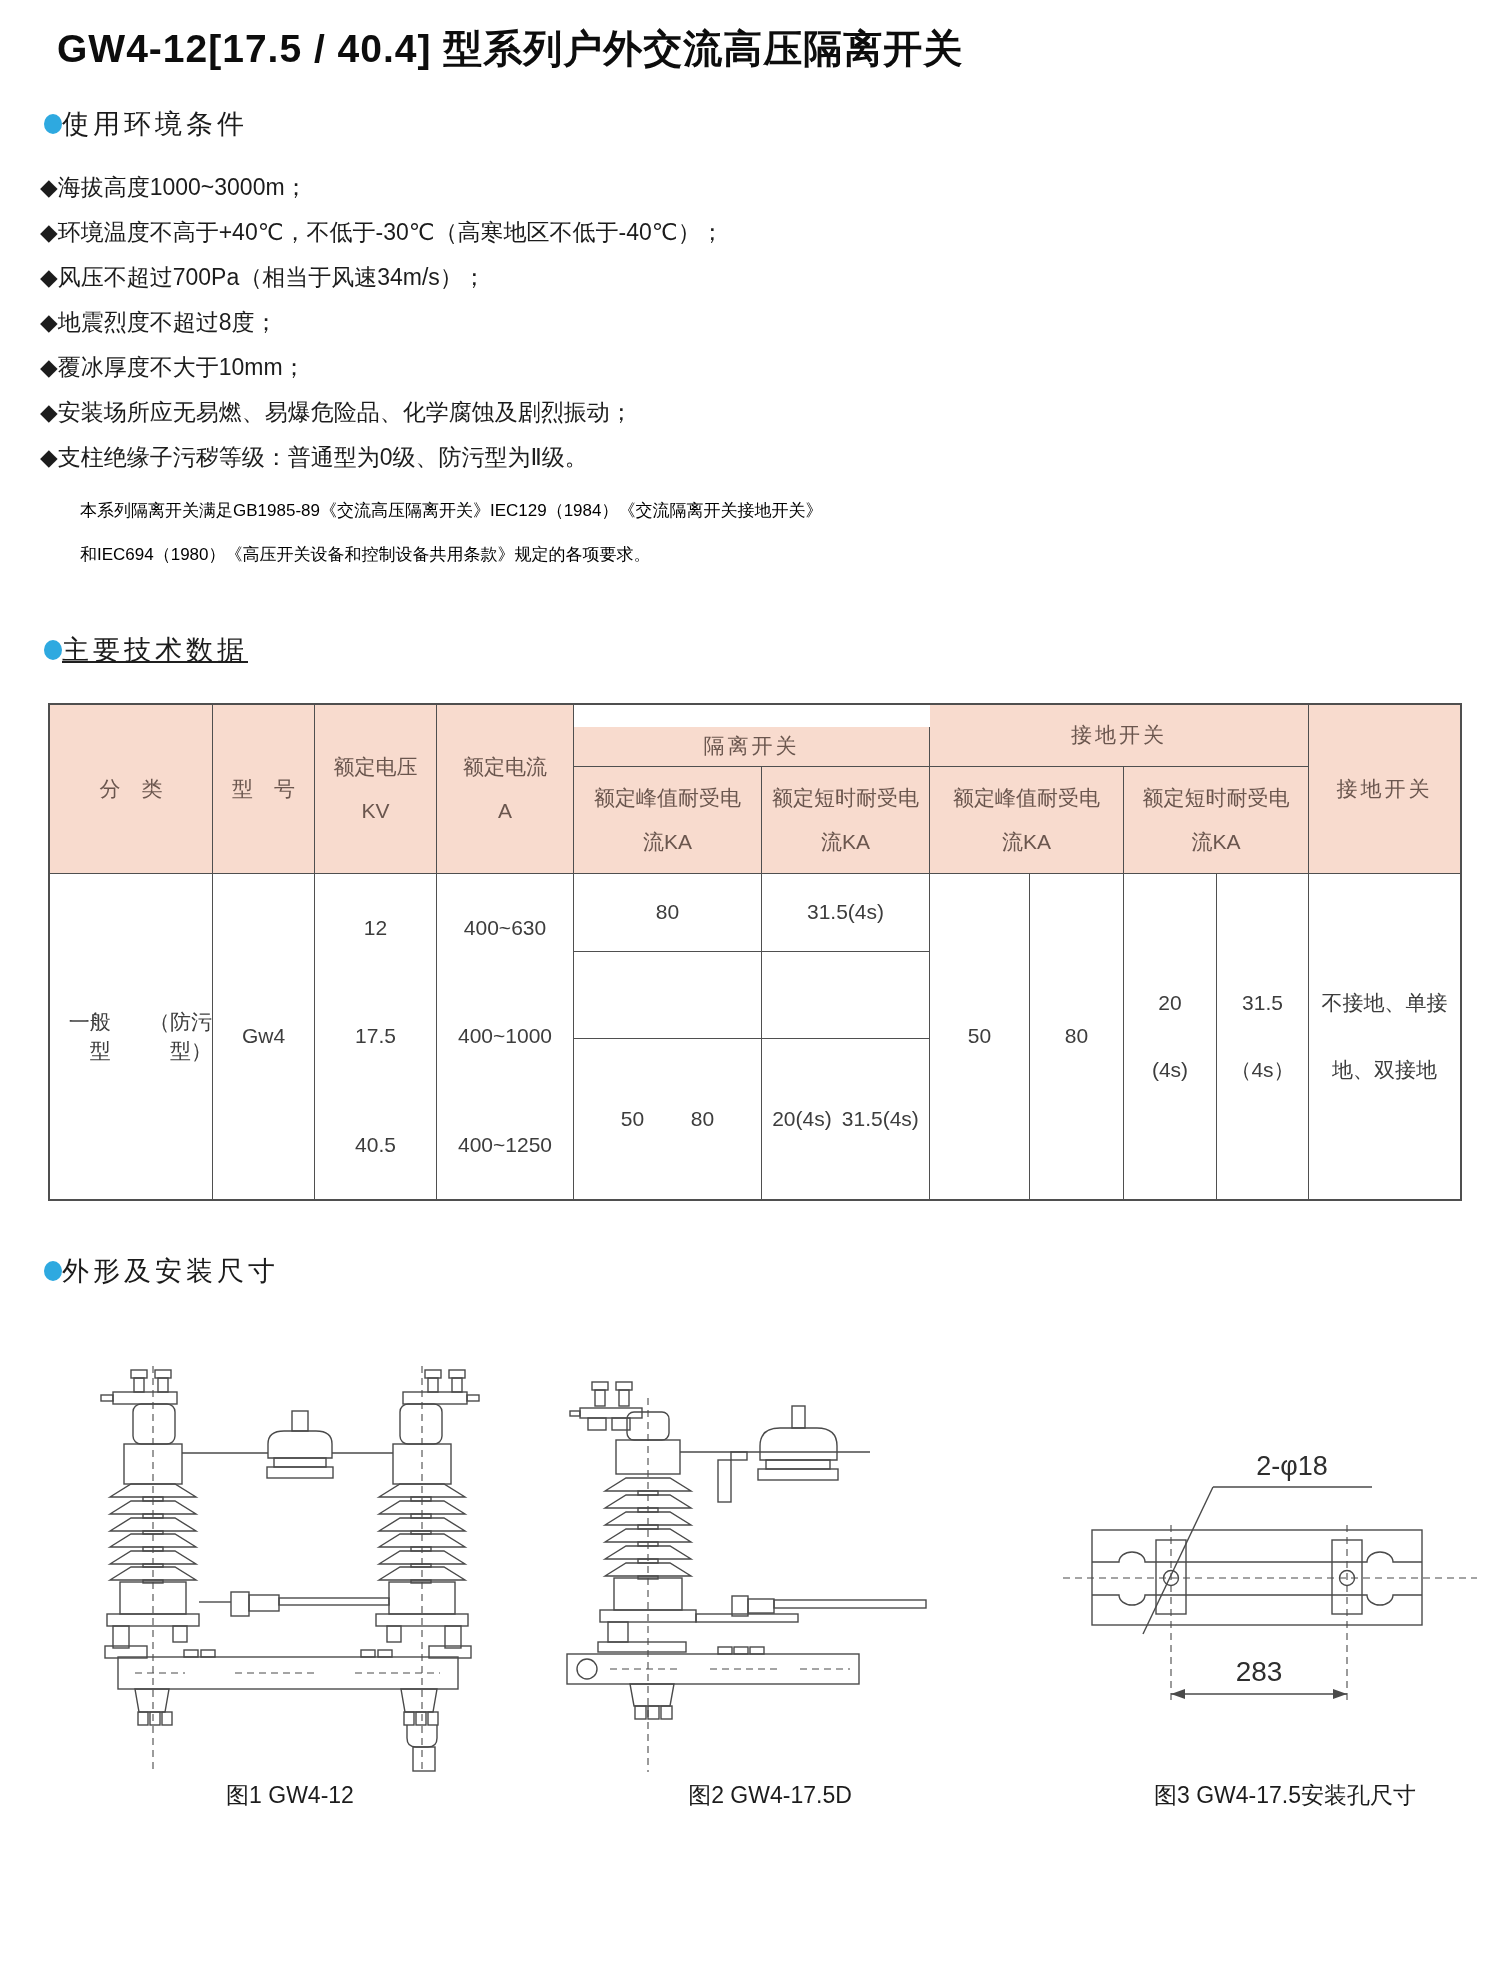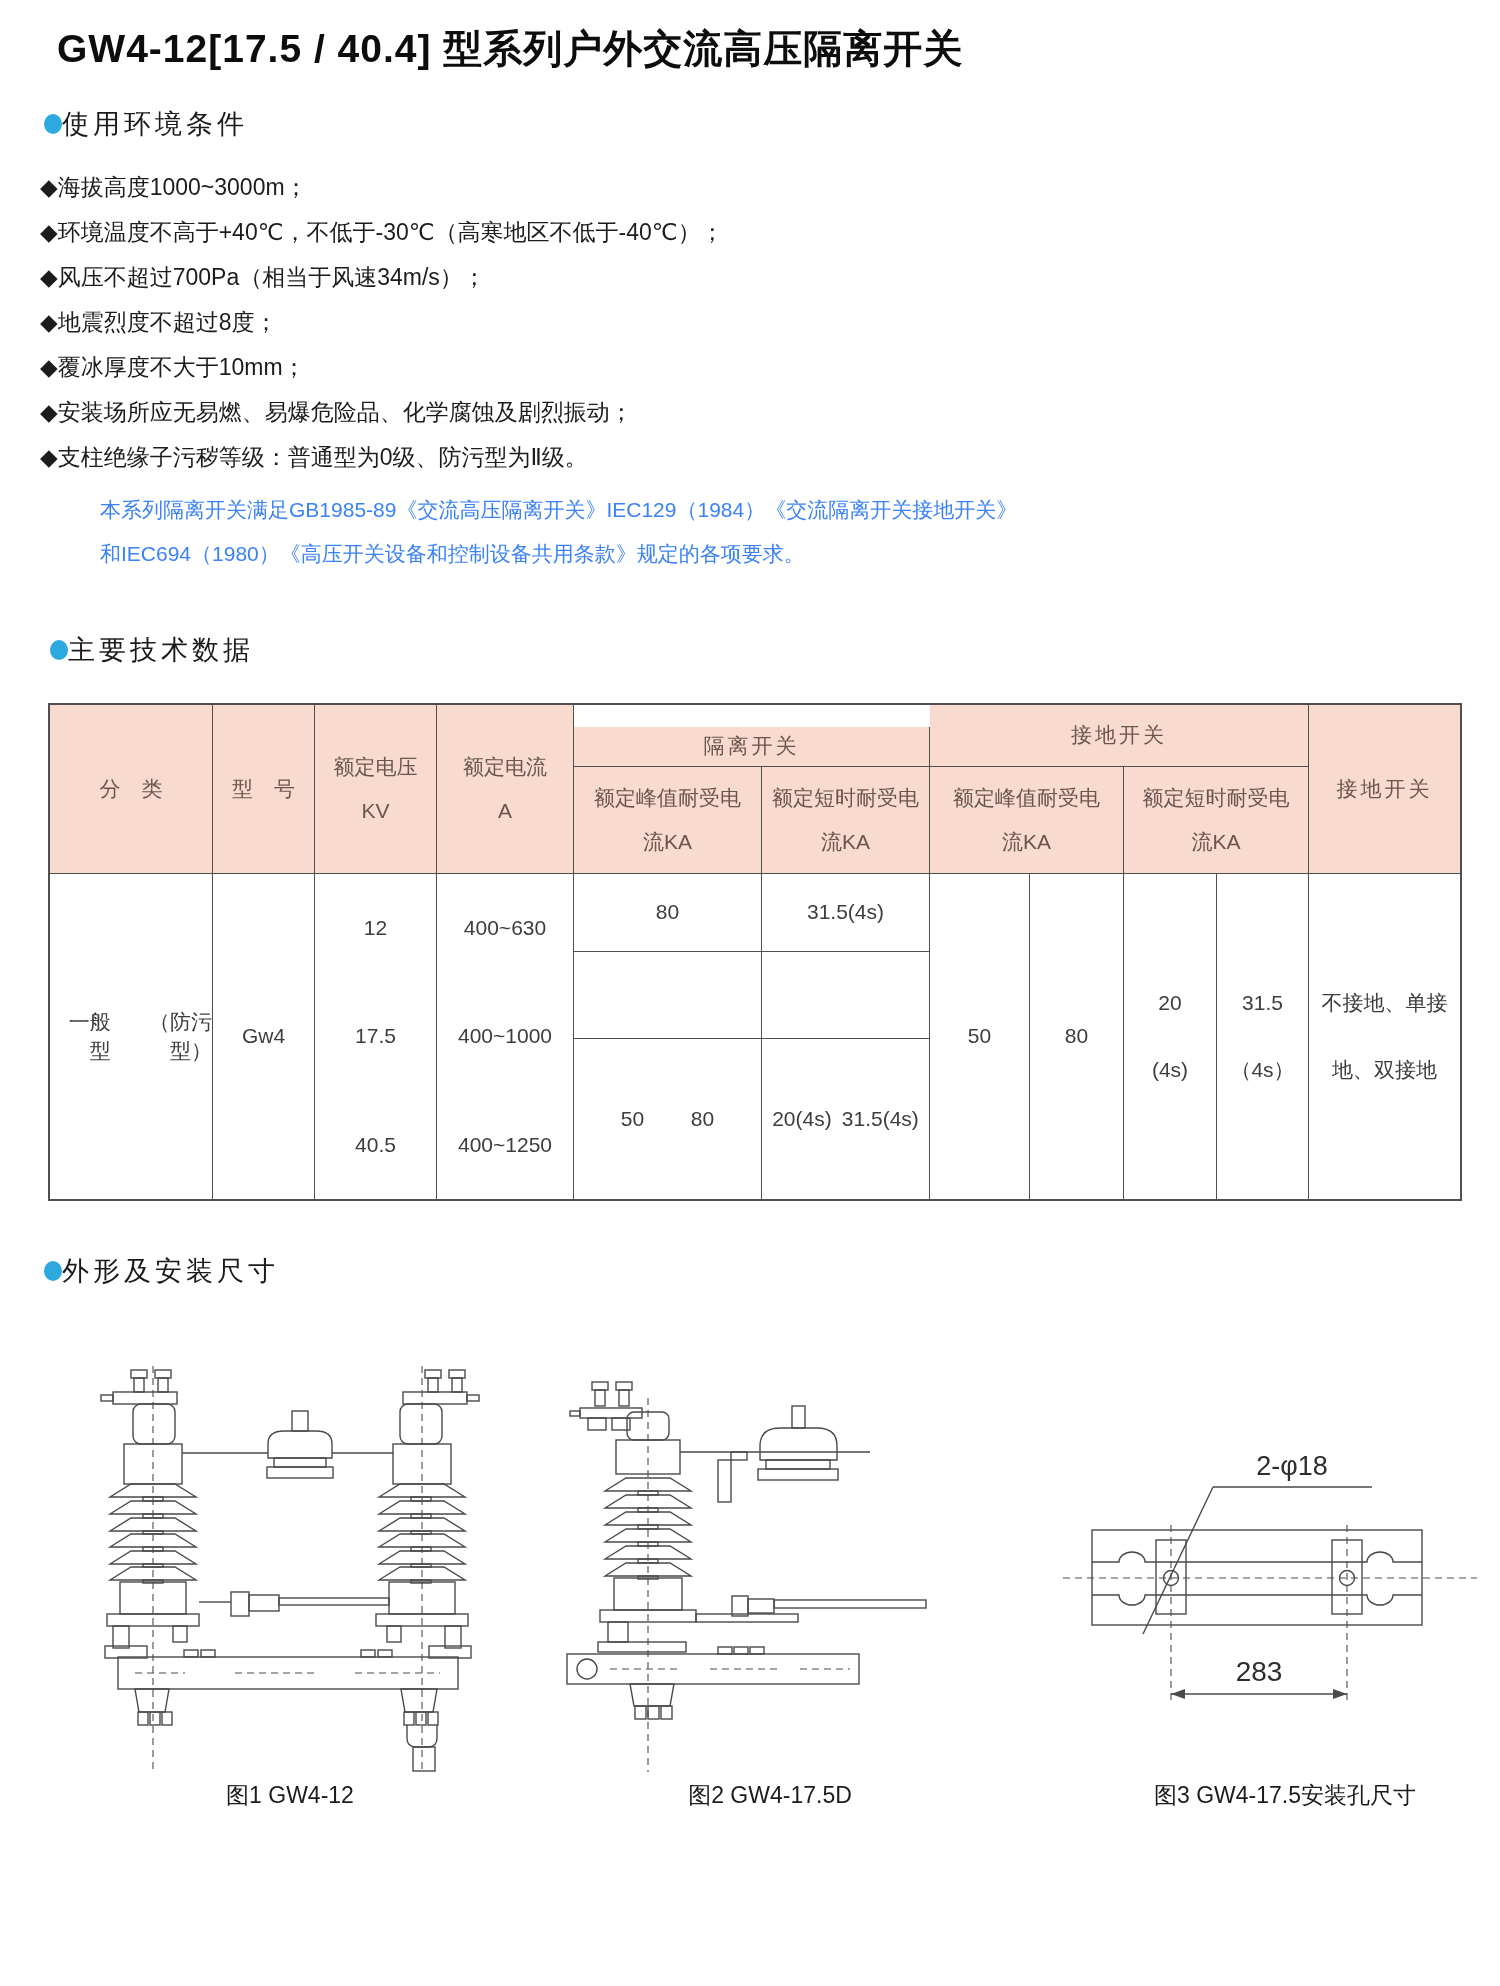--- a/index.html
+++ b/index.html
@@ -5,21 +5,21 @@
   html,body{margin:0;padding:0;background:#e8e8e8;}
   .page{position:relative;width:1500px;height:1986px;background:#ffffff;margin:0 auto;
         font-family:"Liberation Sans","DejaVu Sans",sans-serif;color:#1f1f1f;overflow:hidden;padding-left:11px;}
   .abs{position:absolute;}
   .title{left:57px;top:22px;font-size:39px;font-weight:bold;letter-spacing:1px;color:#0d0d0d;}
   .sec-head{position:absolute;display:flex;align-items:center;}
   .dot{width:18px;height:20px;border-radius:50%;background:#2ea9e0;flex:0 0 auto;}
   .sec-label{font-size:27px;letter-spacing:4px;color:#1b1b1b;}
   .bullets{left:40px;top:165px;width:1360px;}
   .bullet{height:45px;display:flex;align-items:center;font-size:23px;color:#1c1c1c;}
-  .note{left:100px;width:1320px;font-size:21px;color:#3b82f6;height:44px;display:flex;align-items:center;}
+  .note{left:80px;width:1320px;font-size:17px;color:#000000;height:44px;display:flex;align-items:center;}
   
   .tbl{position:absolute;left:48px;top:703px;display:grid;
        grid-template-columns:163px 102px 122px 137px 188px 168px 100px 94px 93px 92px 151px;
        grid-template-rows:62px 107px 78px 87px 160px;
        border:2px solid #4f4f4f;background:#fff;font-size:21px;color:#3d3d3d;}
   .c{border-right:1px solid #4f4f4f;border-bottom:1px solid #4f4f4f;
      display:flex;align-items:center;justify-content:center;text-align:center;line-height:1.35;}
   .h{background:#f8dbce;color:#6a564e;}
   .nb{border-bottom:none;}
   .nr{border-right:none;}
@@ -53,21 +53,21 @@
     <div class="bullet">◆环境温度不高于+40℃，不低于-30℃（高寒地区不低于-40℃）；</div>
     <div class="bullet">◆风压不超过700Pa（相当于风速34m/s）；</div>
     <div class="bullet">◆地震烈度不超过8度；</div>
     <div class="bullet">◆覆冰厚度不大于10mm；</div>
     <div class="bullet">◆安装场所应无易燃、易爆危险品、化学腐蚀及剧烈振动；</div>
     <div class="bullet">◆支柱绝缘子污秽等级：普通型为0级、防污型为Ⅱ级。</div>
   </div>
   <div class="abs note" style="top:488px;">本系列隔离开关满足GB1985-89《交流高压隔离开关》IEC129（1984）《交流隔离开关接地开关》</div>
   <div class="abs note" style="top:532px;">和IEC694（1980）《高压开关设备和控制设备共用条款》规定的各项要求。</div>
 
-  <div class="sec-head" style="left:50px;top:632px;">
+  <div class="sec-head" style="left:44px;top:632px;text-decoration:underline;">
     <span class="dot"></span>
     <span class="sec-label">主要技术数据</span>
   </div>
 
   <div class="tbl">
     <div class="c h" style="grid-row:1/3;grid-column:1;">分　类</div>
     <div class="c h" style="grid-row:1/3;grid-column:2;">型　号</div>
     <div class="c h v2" style="grid-row:1/3;grid-column:3;">
       <div>额定电压</div>
       <div>KV</div>

